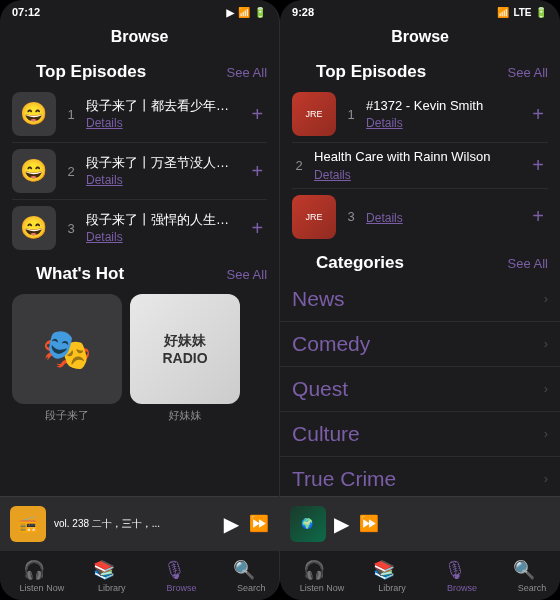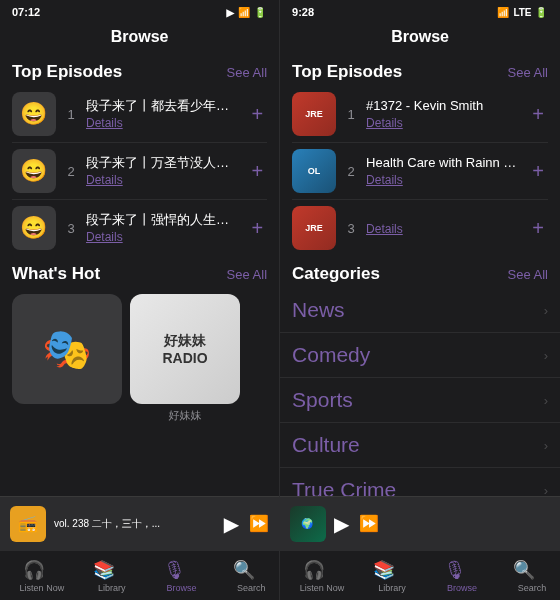--- a/index.html
+++ b/index.html
@@ -15,20 +15,21 @@
     
     .panel {
       width: 320px;
       height: 600px;
       background: #1c1c1e;
       color: #fff;
       display: flex;
       flex-direction: column;
       overflow: hidden;
       position: relative;
+      border-radius: 22px;
     }
     .panel-left { border-right: 1px solid #2c2c2e; }
 
     .status-bar {
       display: flex;
       justify-content: space-between;
       align-items: center;
       padding: 4px 12px 2px;
       font-size: 11px;
       font-weight: 600;
@@ -51,20 +52,21 @@
       overflow-x: hidden;
     }
     .scroll-area::-webkit-scrollbar { display: none; }
 
     
     .section-header {
       display: flex;
       justify-content: space-between;
       align-items: baseline;
       padding: 8px 12px 4px;
+      margin-left: 24px;
     }
     .section-title {
       font-size: 17px;
       font-weight: 700;
       color: #fff;
     }
     .see-all {
       font-size: 13px;
       color: #7b5ea7;
       font-weight: 500;
@@ -238,21 +240,21 @@
       width: 44px;
       height: 44px;
       border-radius: 8px;
       overflow: hidden;
       flex-shrink: 0;
       display: flex;
       align-items: center;
       justify-content: center;
       font-size: 9px;
       text-align: right;
-      font-weight: 700;
+      font-weight: 400;
       color: #fff;
     }
     .cover-rogue { background: linear-gradient(135deg, #c0392b, #922b21); }
     .cover-office { background: linear-gradient(135deg, #2980b9, #1a5276); }
     .cover-rogue2 { background: linear-gradient(135deg, #c0392b, #922b21); }
 
     .np-thumb-left { background: #e8a020; }
     .np-thumb-right {
       background: linear-gradient(135deg, #1a1a2e, #16213e);
       border-radius: 6px;
@@ -315,20 +317,21 @@
     </div>
 
     <div class="section-header">
       <span class="section-title">What's Hot</span>
       <span class="see-all">See All</span>
     </div>
 
     <div class="whats-hot-grid">
       <div class="hot-item">
         <div class="hot-thumb">🎭</div>
+        <div class="hot-label">段子来了</div>
       </div>
       <div class="hot-item">
         <div class="hot-thumb hot-thumb-radio">好妹妹<br>RADIO</div>
         <div class="hot-label">好妹妹</div>
       </div>
     </div>
   </div>
 
   <div class="now-playing">
     <div class="np-thumb np-thumb-left">📻</div>
@@ -386,21 +389,20 @@
       <div class="episode-info">
         <div class="episode-title">#1372 - Kevin Smith</div>
         <div class="episode-detail">Details</div>
       </div>
       <span class="add-btn">+</span>
     </div>
 
     <div class="divider"></div>
 
     <div class="episode-row">
-      <div class="cover-rh cover-office">OL</div>
       <span class="episode-num">2</span>
       <div class="episode-info">
         <div class="episode-title">Health Care with Rainn Wilson</div>
         <div class="episode-detail">Details</div>
       </div>
       <span class="add-btn">+</span>
     </div>
 
     <div class="divider"></div>
 
@@ -420,21 +422,21 @@
 
     <div class="category-row">
       <span class="category-label">News</span>
       <span class="chevron">›</span>
     </div>
     <div class="category-row">
       <span class="category-label">Comedy</span>
       <span class="chevron">›</span>
     </div>
     <div class="category-row">
-      <span class="category-label">Sports</span>
+      <span class="category-label">Quest</span>
       <span class="chevron">›</span>
     </div>
     <div class="category-row">
       <span class="category-label">Culture</span>
       <span class="chevron">›</span>
     </div>
     <div class="category-row">
       <span class="category-label">True Crime</span>
       <span class="chevron">›</span>
     </div>

